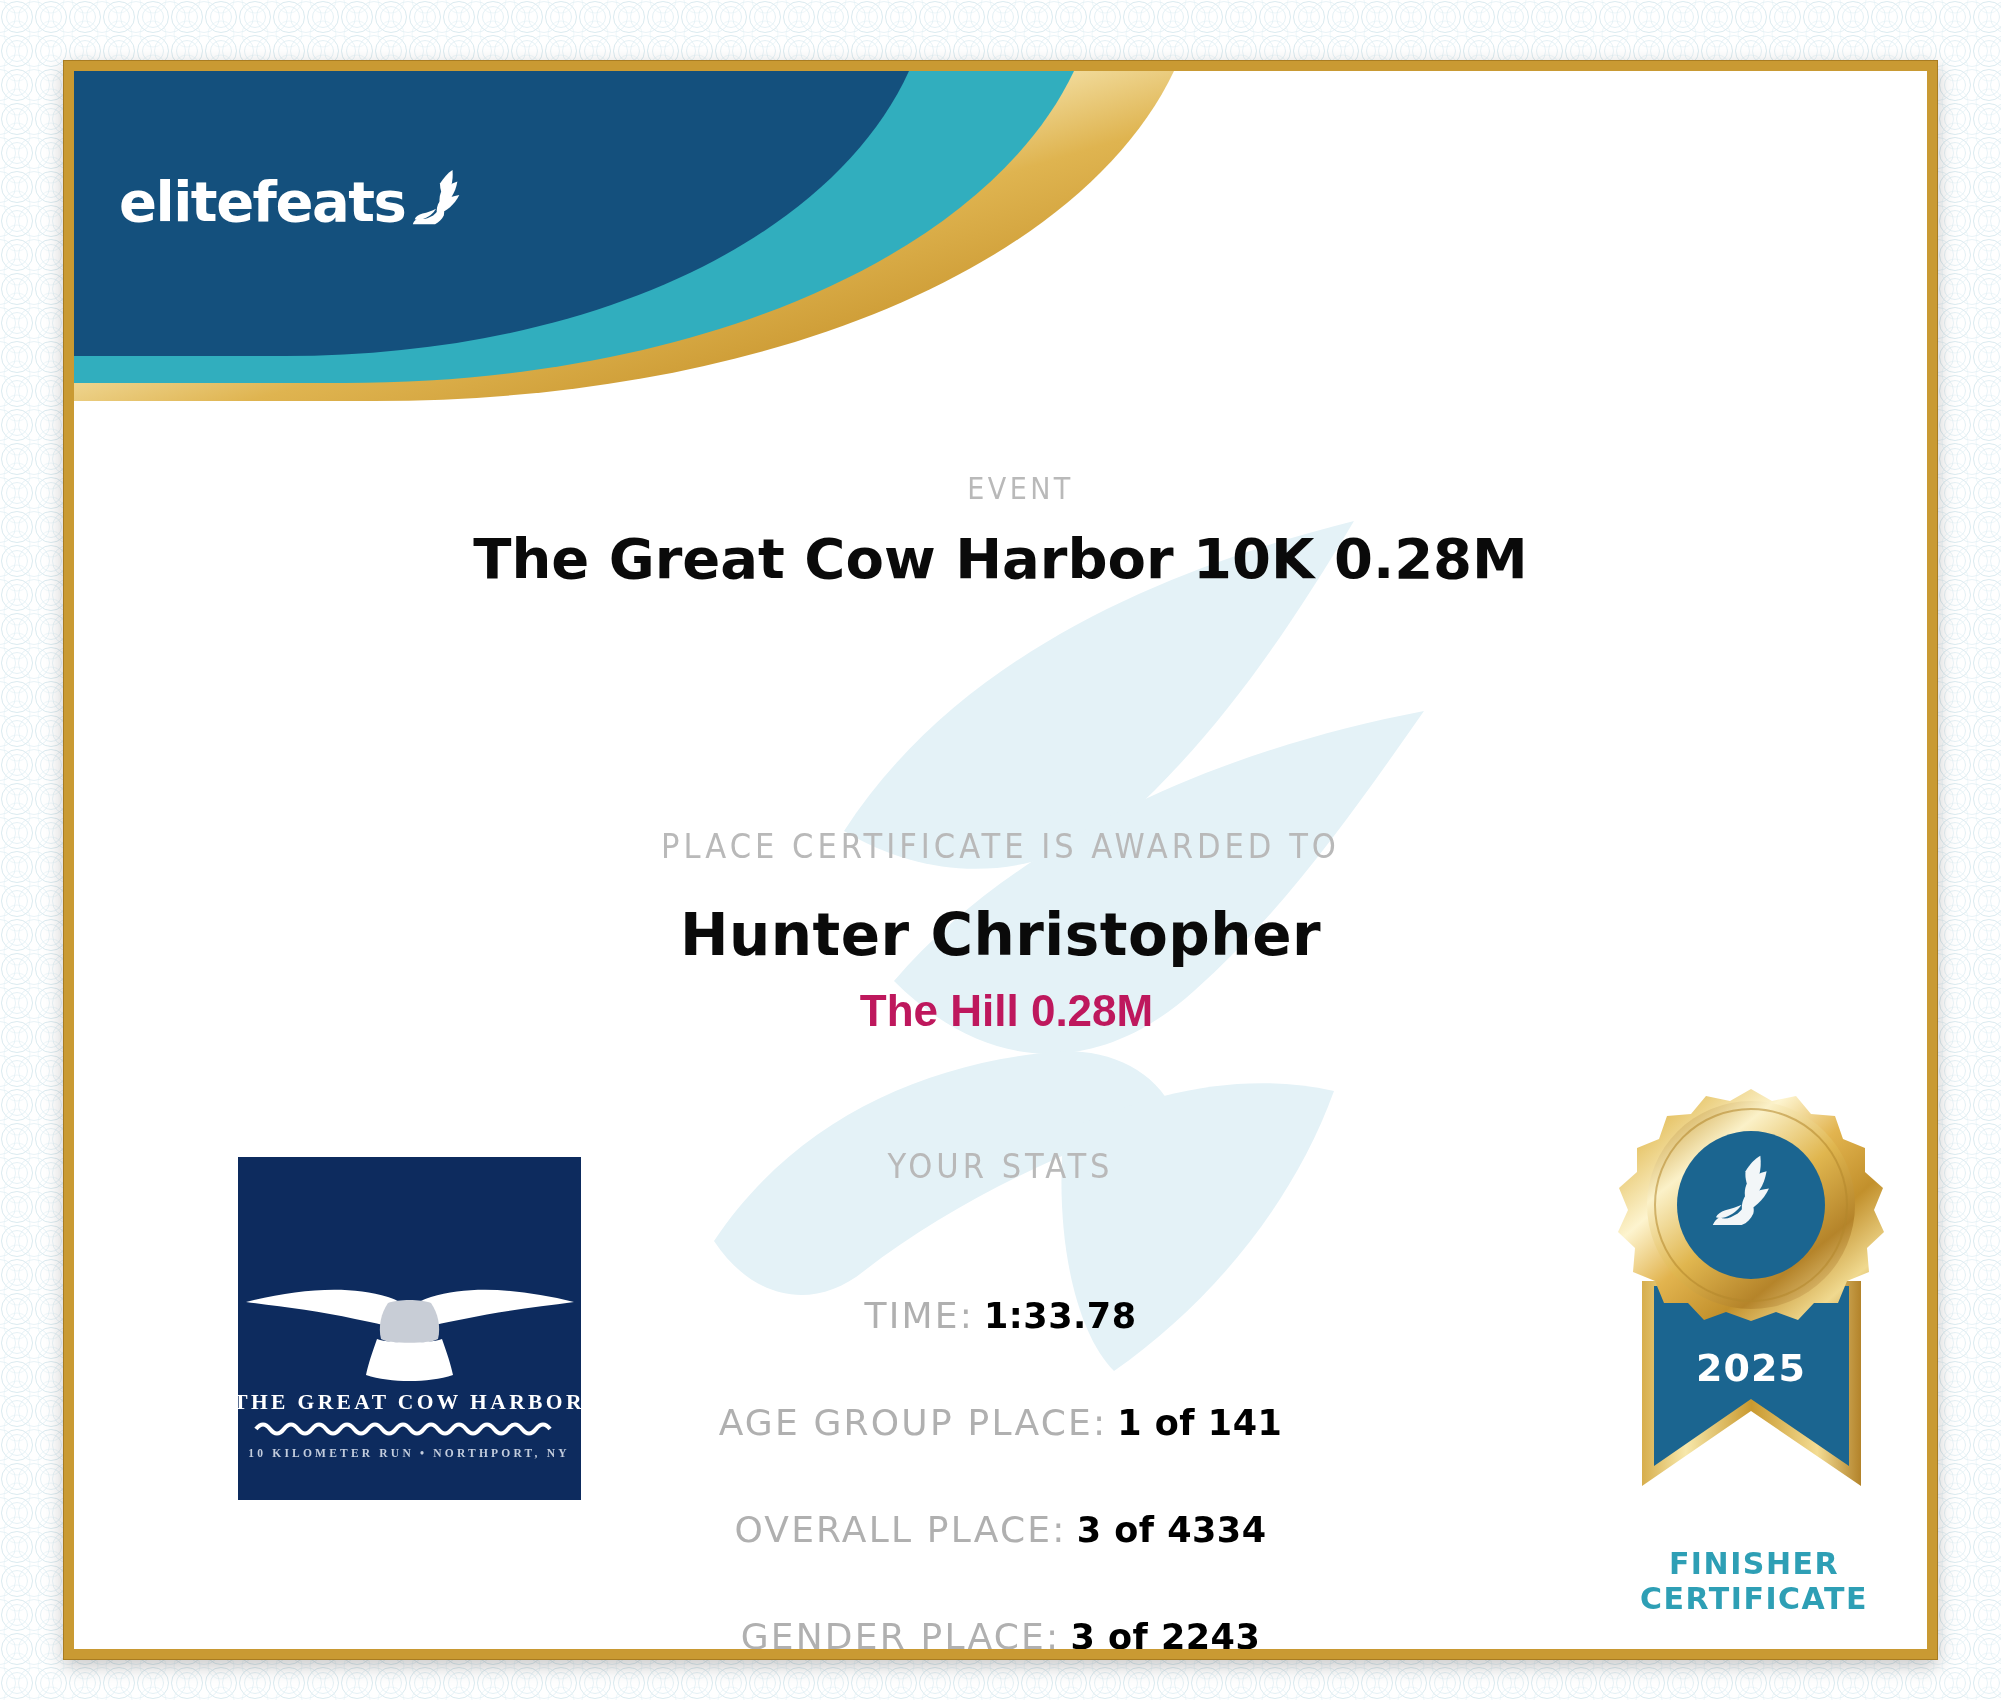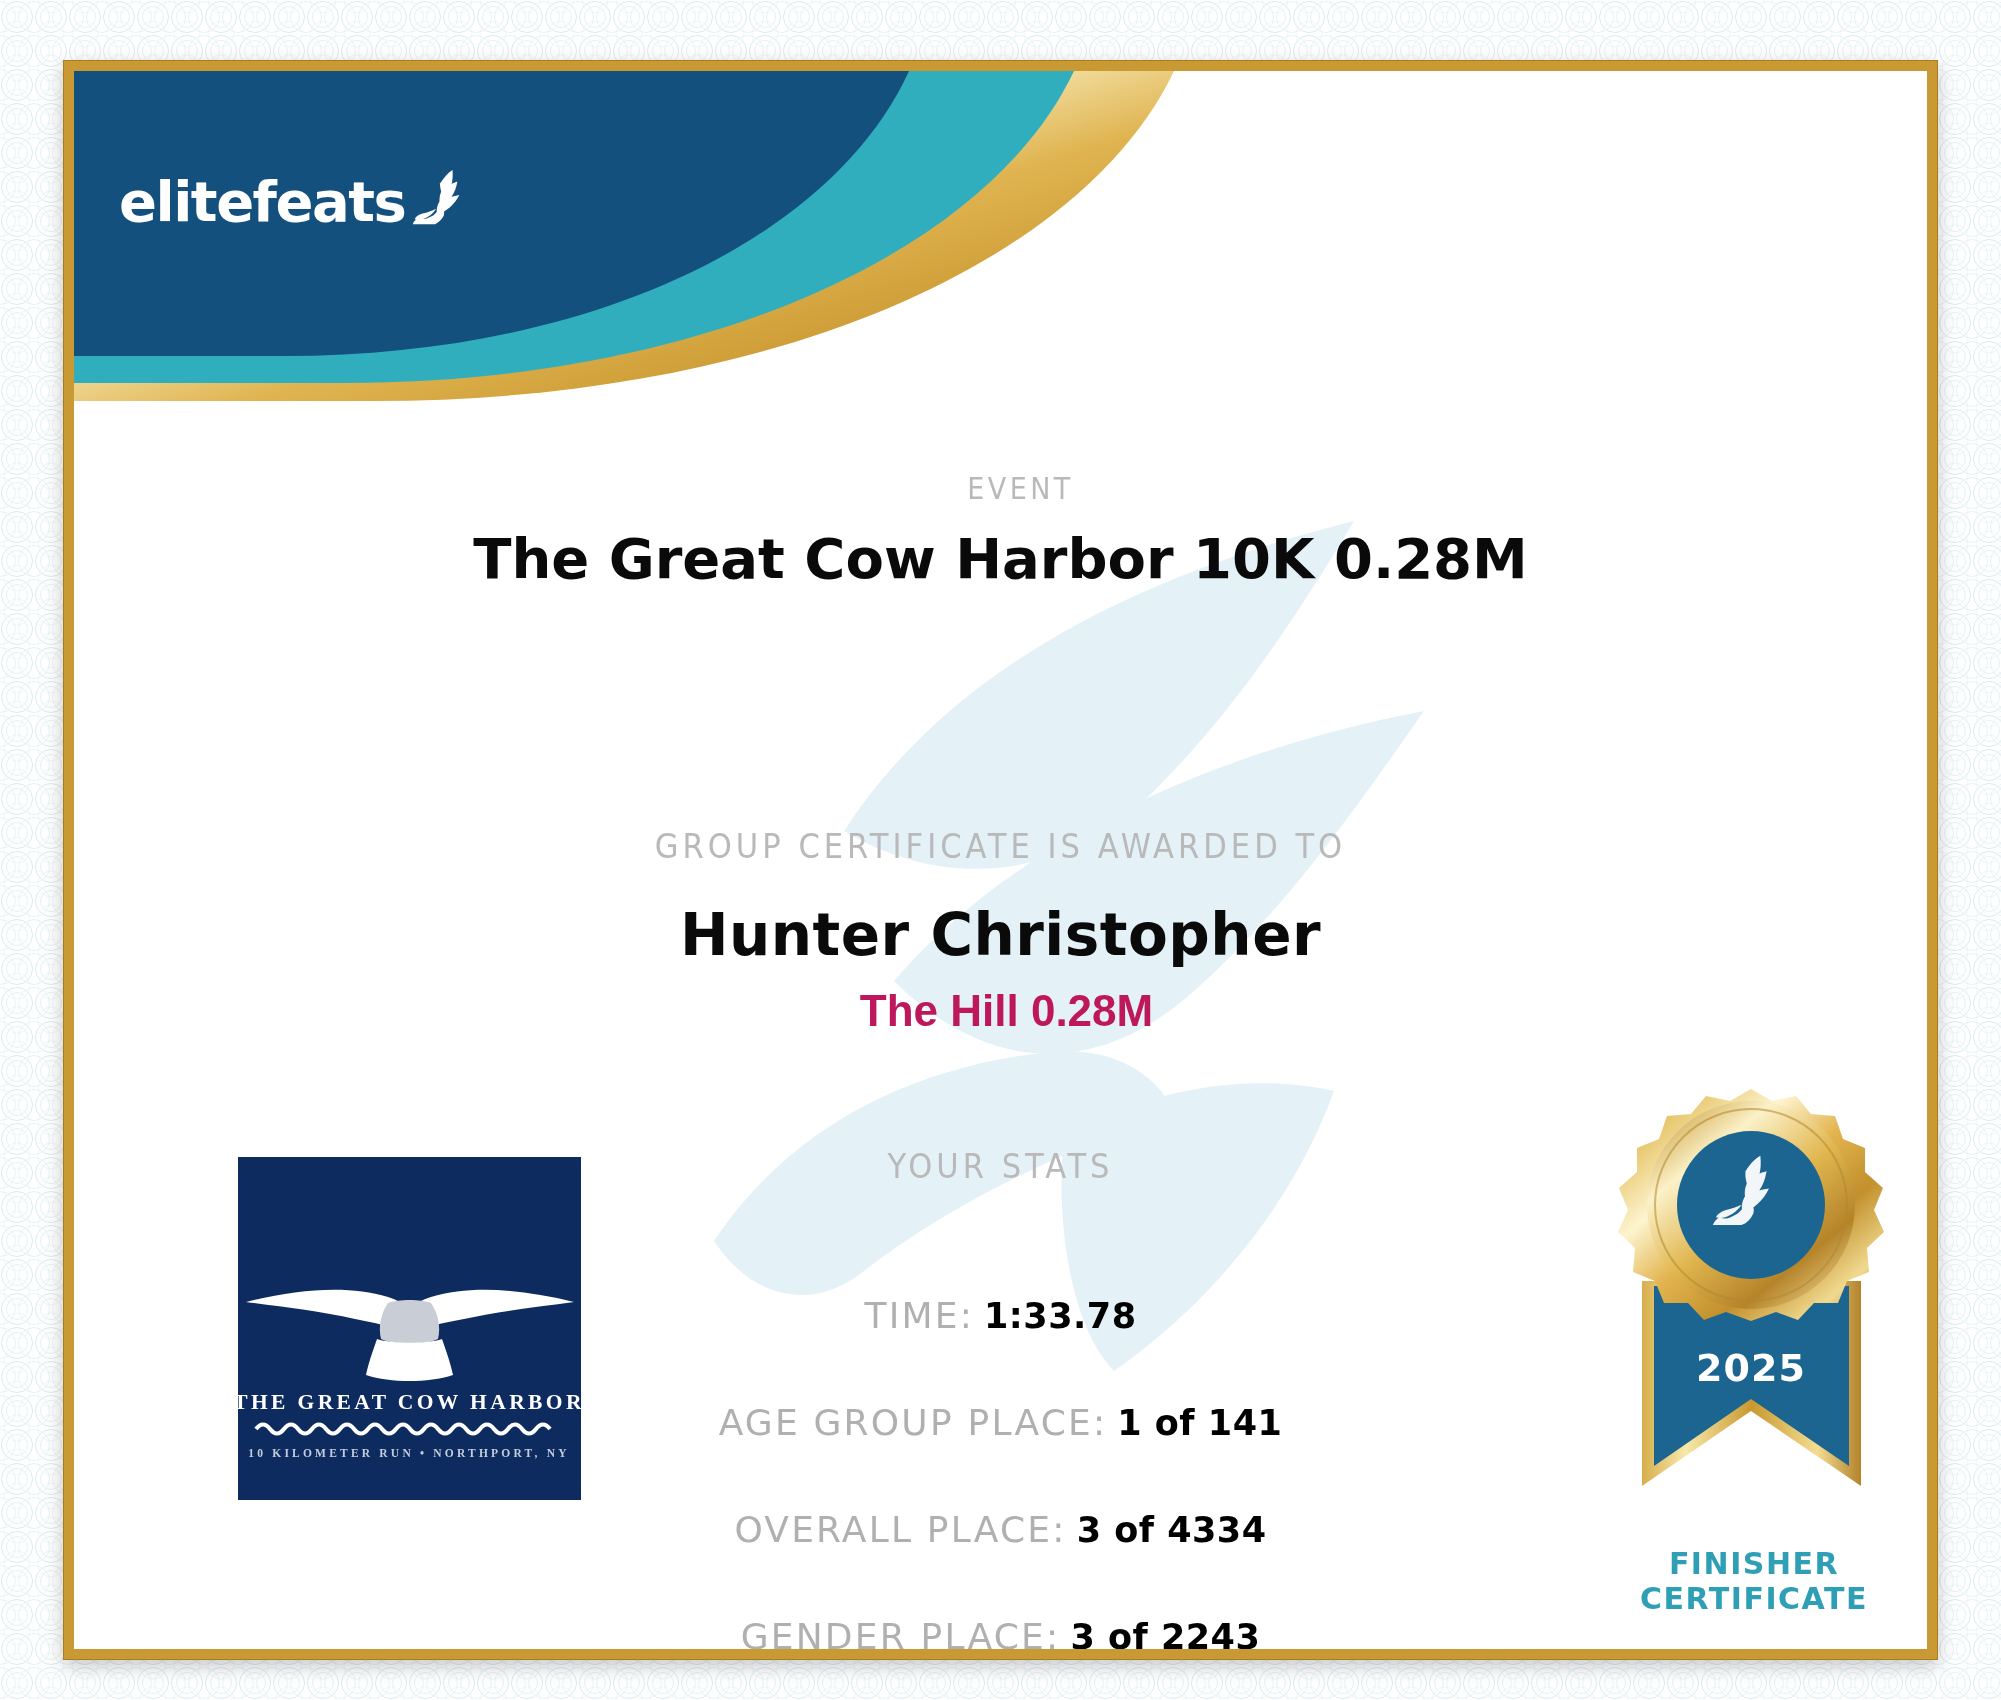--- a/index.html
+++ b/index.html
@@ -238,21 +238,21 @@
             <path d="M54 30 C49 40 41 47 31 50 C30 45 31 40 34 36 C41 33 48 31 54 30 Z"></path>
             <path d="M36 40 C34 44 31 48 27 51 L21 54 C18 55 15 55 12 54 C9 55 7 57 6 60 L29 60 C33 58 36 55 38 51 C39 47 38 43 36 40 Z"></path>
             <path d="M30 44 C27 49 22 53 16 55 C13 56 10 56 8 55 C9 52 12 50 16 49 C21 48 26 46 30 44 Z"></path>
           </g>
         </svg>
       </div>
 
       <div id="event-label" class="label-cap">EVENT</div>
       <div id="event-title">The Great Cow Harbor 10K 0.28M</div>
 
-      <div id="awarded-label" class="label-cap">GROUP CERTIFICATE IS AWARDED TO</div>
+      <div id="awarded-label" class="label-cap">PLACE CERTIFICATE IS AWARDED TO</div>
       <div id="recipient-name">Hunter Christopher</div>
       <div id="recipient-sub">The Hill 0.28M</div>
 
       <div id="stats-label" class="label-cap">YOUR STATS</div>
 
       <div id="stats-list">
           <div class="stat-row">
             <span class="stat-key">TIME:</span>
             <span class="stat-val">1:33.78</span>
           </div>

